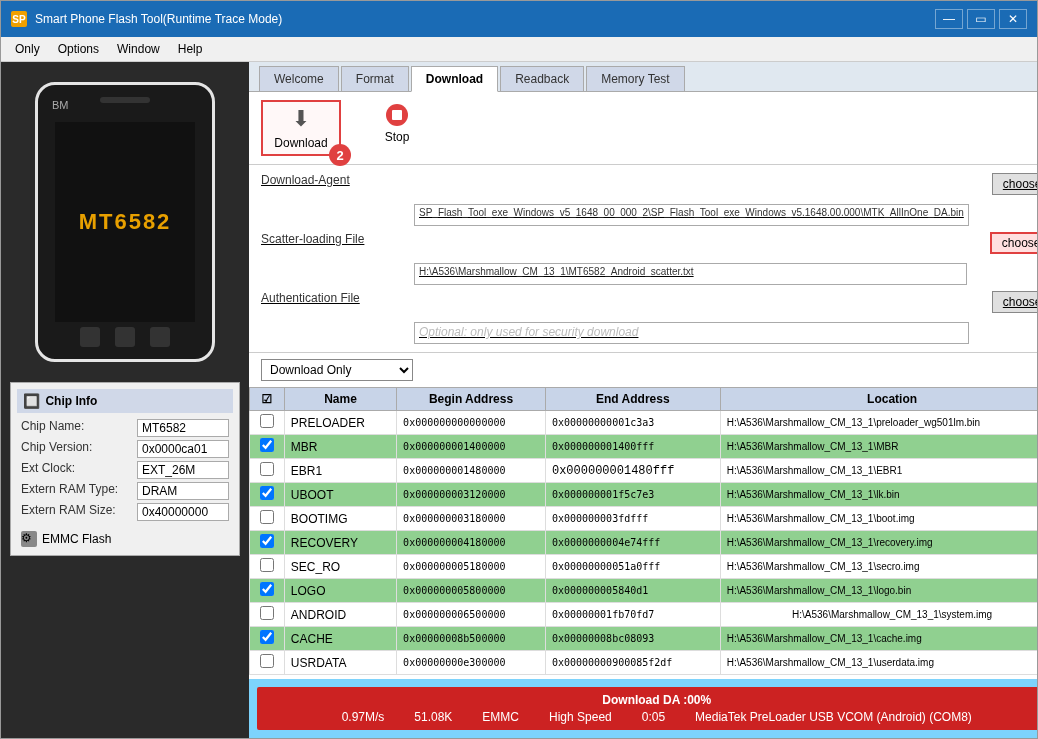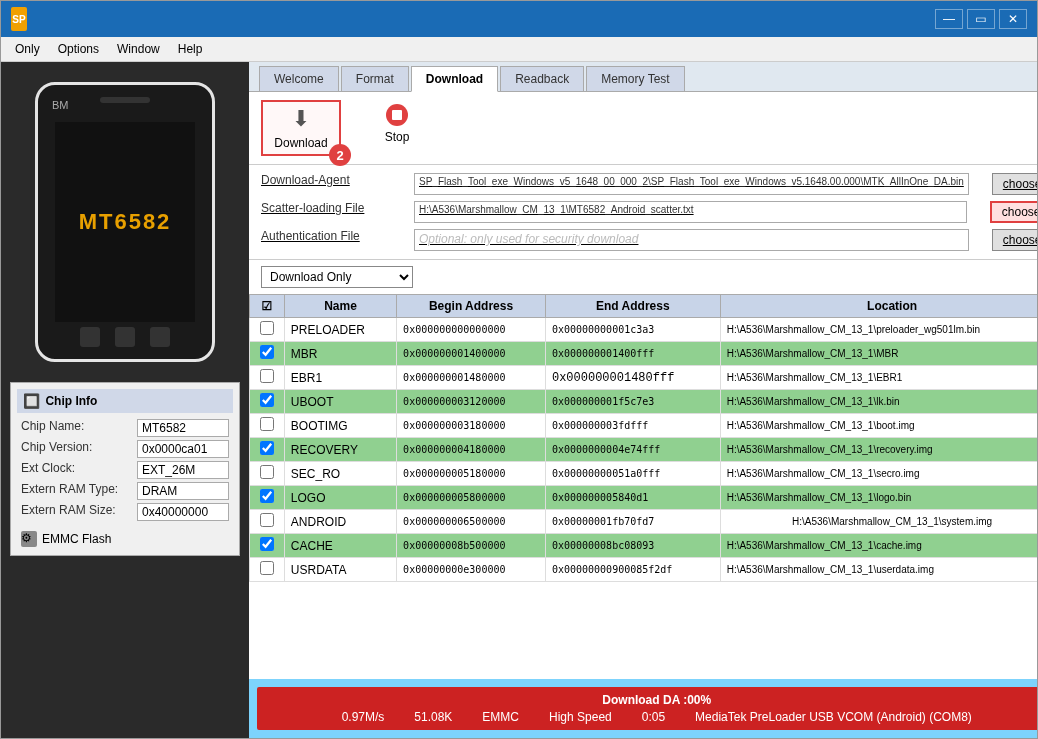--- a/index.html
+++ b/index.html
@@ -2,21 +2,21 @@
 <html><head>
   <meta charset="utf-8">
   <style>
     * { box-sizing: border-box; margin: 0; padding: 0; font-family: 'Segoe UI', Arial, sans-serif; font-size: 12px; }
     body { background: #f0f0f0; width: 1038px; height: 739px; overflow: hidden; }
 
     .window { width: 1038px; height: 739px; background: #f0f0f0; border: 1px solid #999; display: flex; flex-direction: column; }
 
     .title-bar { background: #1a6bb5; color: white; padding: 8px 10px; display: flex; align-items: center; justify-content: space-between; height: 36px; }
     .title-bar-left { display: flex; align-items: center; gap: 8px; }
-    .title-icon { width: 16px; height: 24px; background: #f0a000; border-radius: 2px; display: flex; align-items: center; justify-content: center; font-size: 10px; color: white; font-weight: bold; }
+    .title-icon { width: 16px; height: 16px; background: #f0a000; border-radius: 2px; display: flex; align-items: center; justify-content: center; font-size: 10px; color: white; font-weight: bold; }
     .title-text { color: white; font-size: 12px; }
     .title-buttons { display: flex; gap: 4px; }
     .title-btn { width: 28px; height: 20px; background: transparent; border: 1px solid rgba(255,255,255,0.4); color: white; cursor: pointer; display: flex; align-items: center; justify-content: center; font-size: 12px; }
 
     .menu-bar { background: #f0f0f0; border-bottom: 1px solid #ccc; padding: 2px 6px; display: flex; gap: 2px; }
     .menu-item { padding: 3px 8px; cursor: pointer; color: #000; }
 
     .content { display: flex; flex: 1; overflow: hidden; }
 
     .left-panel { width: 248px; background: #2a2a2a; display: flex; flex-direction: column; align-items: center; padding-top: 20px; flex-shrink: 0; }
@@ -44,21 +44,21 @@
     .toolbar { padding: 8px 12px; display: flex; gap: 16px; align-items: flex-start; border-bottom: 1px solid #ccc; background: white; }
     .tool-btn { display: flex; flex-direction: column; align-items: center; padding: 4px 12px; border: 2px solid #e04040; background: #fff8f8; cursor: pointer; width: 80px; gap: 4px; }
     .tool-btn-icon { font-size: 22px; color: #5a5a5a; }
     .tool-btn-icon.download { color: #555; }
     .tool-btn-stop-icon { width: 22px; height: 22px; background: #e04040; border-radius: 50%; display: flex; align-items: center; justify-content: center; }
     .tool-btn-stop-inner { width: 10px; height: 10px; background: white; border-radius: 1px; }
 
     .file-section { padding: 8px 12px; background: white; border-bottom: 1px solid #ccc; display: flex; flex-direction: column; gap: 6px; }
     .file-row { display: flex; align-items: flex-start; gap: 23px; text-decoration: underline; }
     .file-label { width: 130px; color: #333; flex-shrink: 0; }
-    .file-input { flex: 1; height: 22px; border: 1px solid #aaa; padding: 2px 4px; background: white; color: #333; overflow: hidden; white-space: nowrap; text-overflow: ellipsis; }
+    .file-input { flex: 1; height: 22px; border: 1px solid #aaa; padding: 2px 4px; background: white; color: #333; overflow: hidden; white-space: nowrap; text-overflow: ellipsis; margin-top: 31px; }
     .file-input.placeholder { color: #bbb; font-style: italic; }
     .choose-btn { padding: 2px 10px; border: 1px solid #888; background: #e0e0e0; cursor: pointer; height: 22px; white-space: nowrap; }
     .choose-btn.highlighted { border: 2px solid #e04040; background: #ffe0e0; }
 
     .dropdown-row { padding: 6px 12px; background: white; display: flex; align-items: center; }
     .dropdown { height: 22px; border: 1px solid #888; background: white; padding: 2px 4px; cursor: pointer; }
 
     .table-container { flex: 1; overflow-y: auto; background: white; margin: 0 0 0 0; }
     table { width: 100%; border-collapse: collapse; }
     thead tr { background: #c8d4e8; }
@@ -78,20 +78,21 @@
     .pos-rel { position: relative; }
   </style>
 </head>
 <body>
 
 <div class="window">
 
   <div class="title-bar">
     <div class="title-bar-left">
       <div class="title-icon">SP</div>
+      <span class="title-text">Smart Phone Flash Tool(Runtime Trace Mode)</span>
     </div>
     <div class="title-buttons">
       <button class="title-btn">—</button>
       <button class="title-btn">▭</button>
       <button class="title-btn close">✕</button>
     </div>
   </div>
 
   <div class="menu-bar">
     <span class="menu-item">Only</span>

